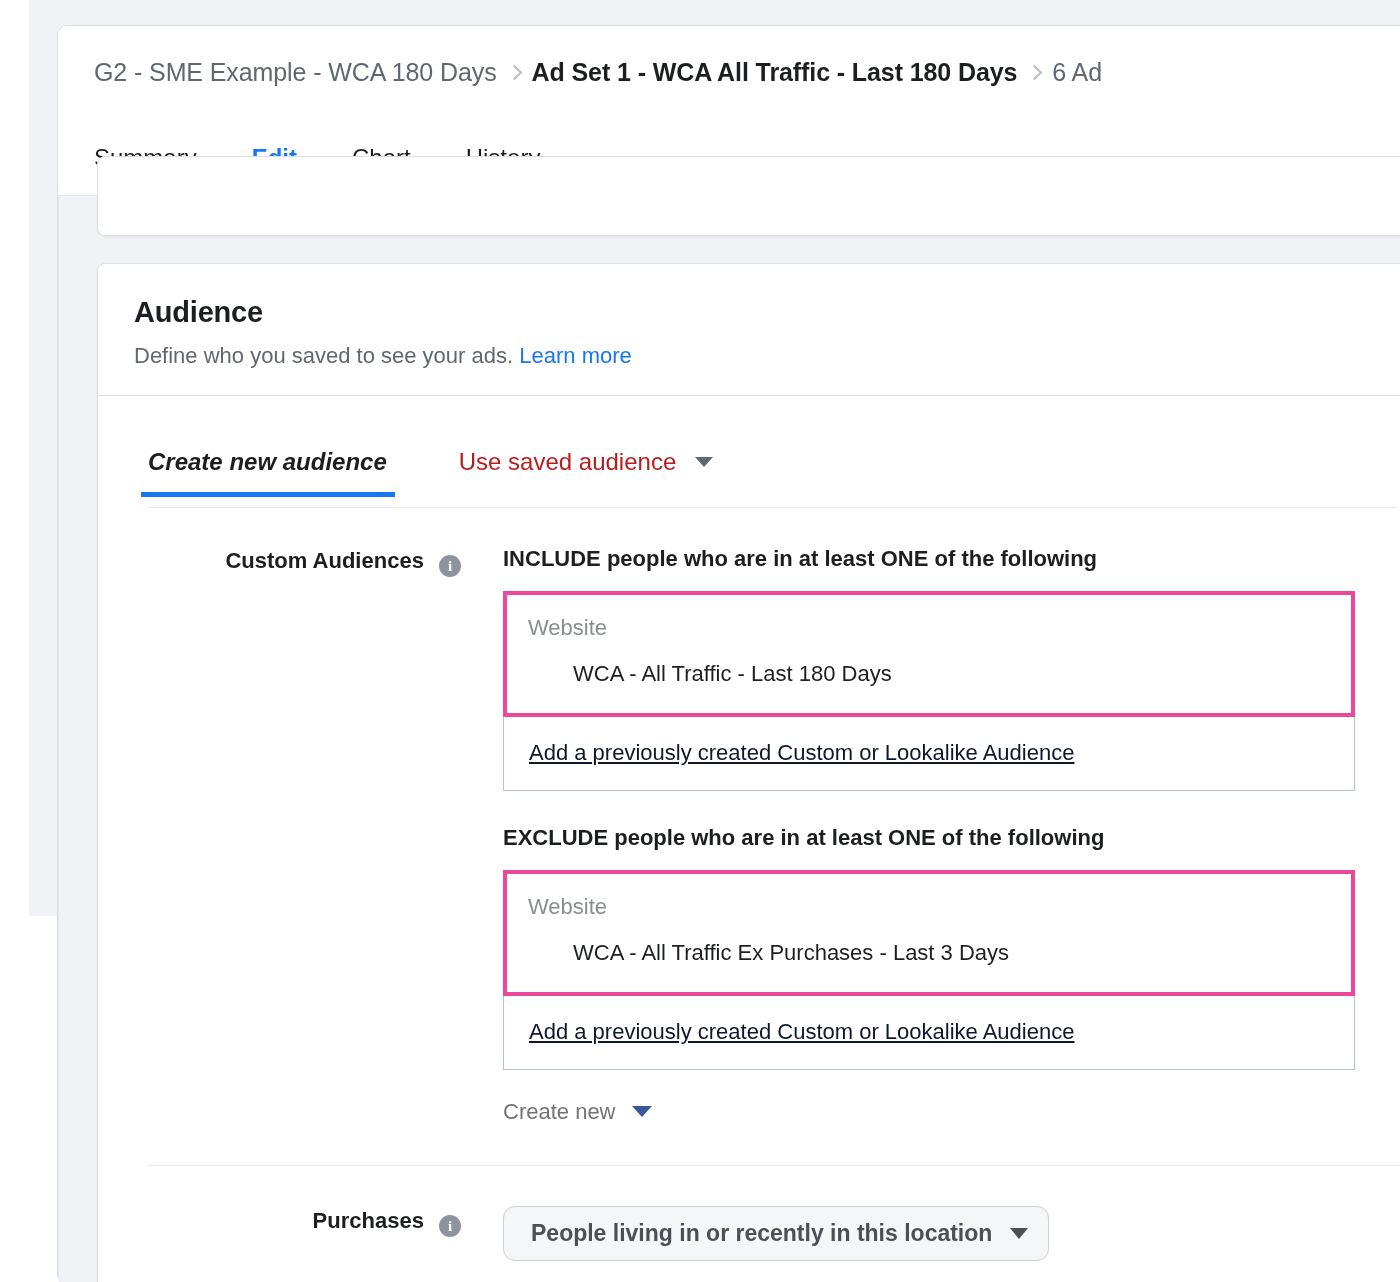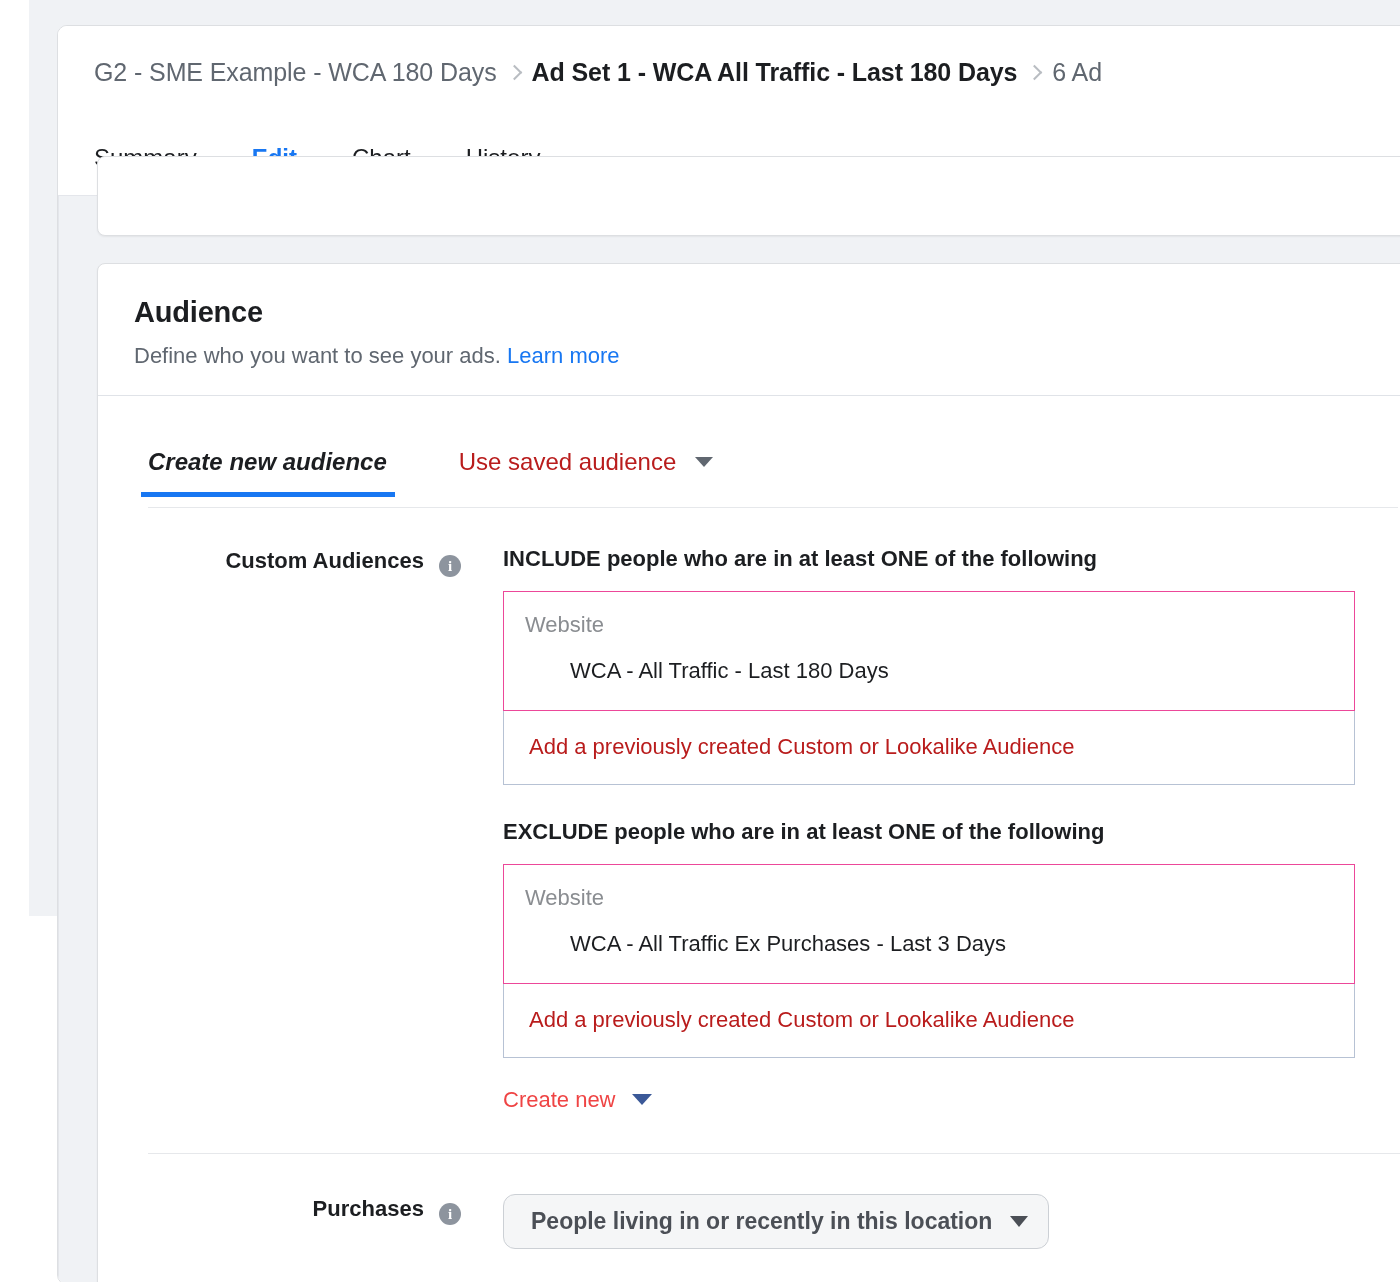--- a/index.html
+++ b/index.html
@@ -221,48 +221,49 @@
   .group-title {
     font-size: 22px;
     font-weight: bold;
     color: #1c1e21;
     margin-bottom: 19px;
   }
   .group-title.second { margin-top: 34px; }
 
   .aud-box {
     width: 852px;
-    border: 1px solid #ec4899;
+    border: 4px solid #ec4899;
     background: #ffffff;
   }
   .aud-box .aud-type {
     font-size: 22px;
     color: #8a8d91;
     padding: 20px 0 0 21px;
   }
   .aud-box .aud-name {
     font-size: 22px;
     font-weight: normal;
     color: #1c1e21;
     padding: 20px 0 26px 66px;
   }
   .aud-input {
     width: 852px;
     border: 1px solid #b7c2d4;
     border-top: none;
     background: #ffffff;
     padding: 23px 0 24px 25px;
     font-size: 22px;
-    color: #b91c1c;
+    color: #0f172a;
+    text-decoration: underline;
   }
 
   .create-new {
     margin-top: 29px;
     font-size: 22px;
-    color: #ef4444;
+    color: #737373;
     cursor: pointer;
     display: inline-block;
   }
   .caret-blue {
     display: inline-block;
     width: 0; height: 0;
     border-left: 10px solid transparent;
     border-right: 10px solid transparent;
     border-top: 11px solid #3b5998;
     margin-left: 10px;
@@ -333,21 +334,21 @@
     <div class="body-area">
       <div class="body-inner">
 
         <div class="ghost-card"></div>
 
         <div class="card">
 
           <div class="card-header">
             <div class="card-title">Audience</div>
             <div class="card-sub">
-              <span>Define who you want to see your ads.</span>
+              <span>Define who you saved to see your ads.</span>
               <span class="link">Learn more</span>
             </div>
           </div>
 
           <div class="card-body">
 
             <div class="subtabs">
               <div class="subtab active">Create new audience</div>
               <div class="subtab muted">
                 <span>Use saved audience</span>

